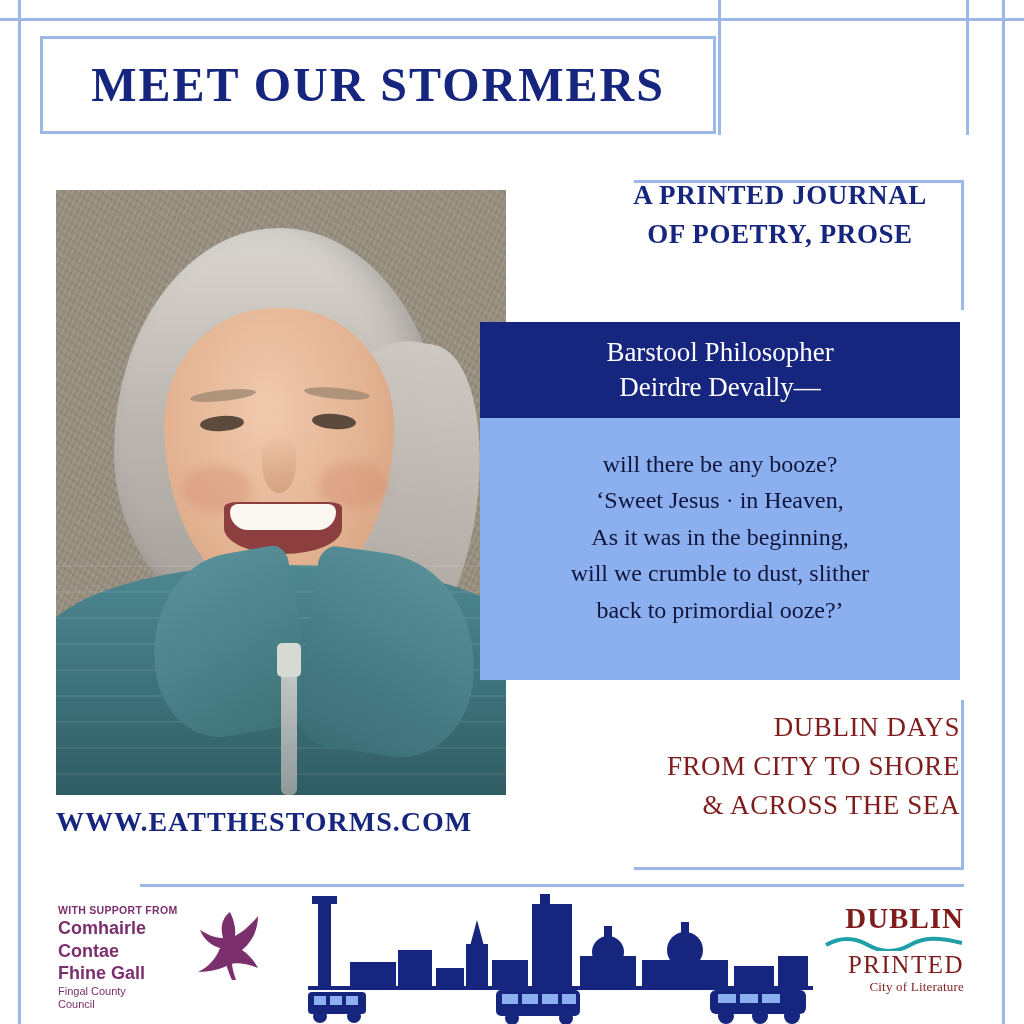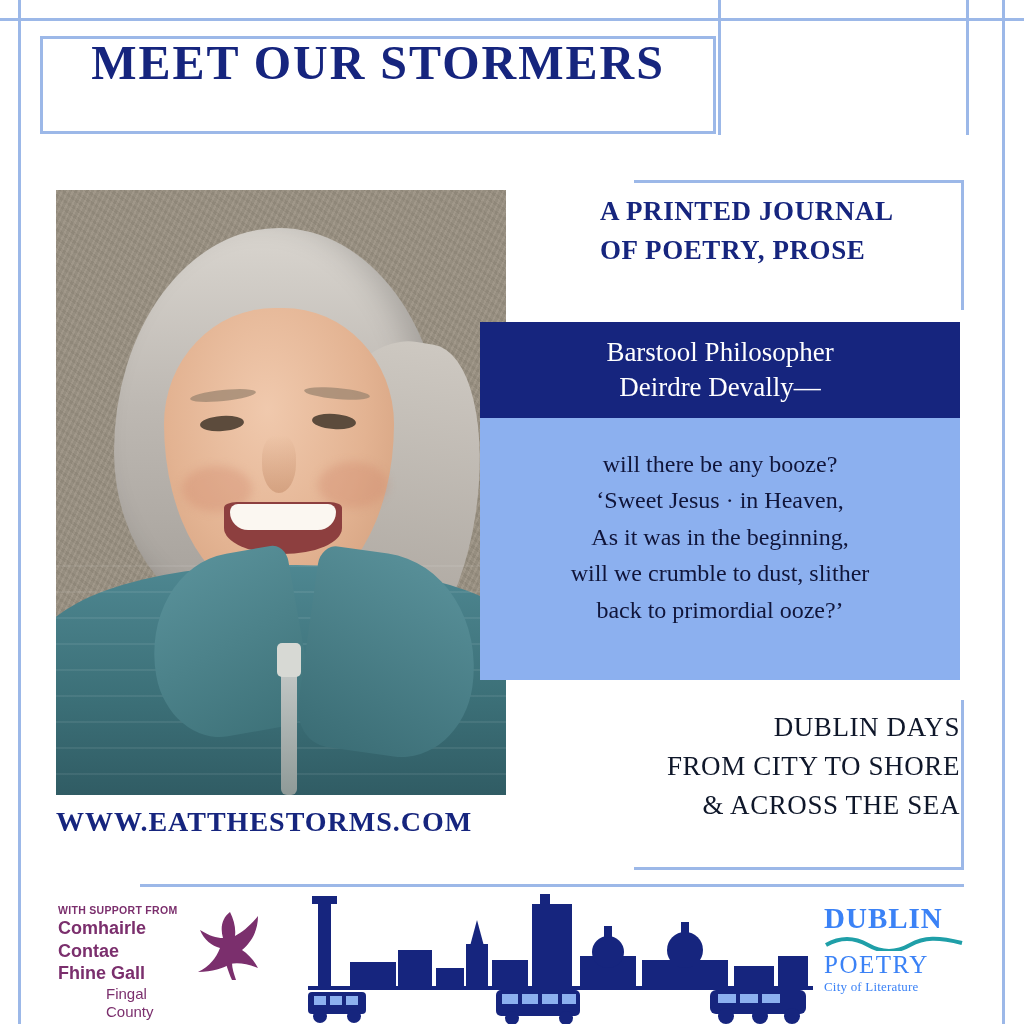--- a/index.html
+++ b/index.html
@@ -36,21 +36,21 @@
   
   .header-box {
     position: absolute;
     left: 40px;
     top: 36px;
     width: 676px;
     height: 98px;
     border: 3px solid #9cb8e8;
     box-sizing: border-box;
     display: flex;
-    align-items: flex-start;
+    align-items: center;
     justify-content: center;
   }
   .header-title {
     font-family: "Liberation Serif", serif;
     font-size: 48px;
     letter-spacing: 2px;
     color: #16257e;
     font-weight: bold;
     text-align: center;
     line-height: 1;
@@ -220,23 +220,23 @@
     position: absolute;
     inset: 0;
     background-image: repeating-linear-gradient(180deg, rgba(255,255,255,0.10) 0 2px, rgba(0,0,0,0) 2px 26px);
     opacity: .7;
   }
 
   
   .journal-text {
     position: absolute;
     left: 600px;
-    top: 192px;
+    top: 176px;
     width: 360px;
-    text-align: left;
+    text-align: center;
     color: #16257e;
     font-size: 27px;
     font-weight: bold;
     letter-spacing: .6px;
     line-height: 1.45;
   }
   .bracket-tr {
     position: absolute;
     left: 634px;
     top: 180px;
@@ -286,21 +286,21 @@
     line-height: 1.52;
   }
 
   
   .dublin-text {
     position: absolute;
     left: 560px;
     top: 708px;
     width: 400px;
     text-align: right;
-    color: #0f172a;
+    color: #7f1d1d;
     font-size: 27px;
     letter-spacing: .6px;
     line-height: 1.45;
   }
   .website {
     position: absolute;
     left: 56px;
     top: 806px;
     width: 460px;
     text-align: left;
@@ -331,42 +331,42 @@
     position: absolute;
     left: 58px;
     top: 14px;
     width: 130px;
     color: #7b2f6d;
     font-family: "Liberation Sans", sans-serif;
     line-height: 1.25;
   }
   .support .s-small { font-size: 10.5px; font-weight: bold; letter-spacing: .3px; }
   .support .s-bold  { font-size: 18px; font-weight: bold; }
-  .support .s-reg   { font-size: 15px; margin-left: 48px; }
+  .support .s-reg   { font-size: 11px; }
   .fingal-bird {
     position: absolute;
     left: 190px;
     top: 16px;
     width: 78px;
     height: 76px;
   }
   .skyline {
     position: absolute;
     left: 290px;
     top: 0px;
     width: 530px;
     height: 134px;
   }
   .dublin-unesco {
     position: absolute;
     left: 824px;
     top: 14px;
     width: 140px;
-    color: #3b82f6;
-    text-align: left;
+    color: #7f1d1d;
+    text-align: right;
     font-family: "Liberation Serif", serif;
   }
   .du-1 { font-size: 29px; letter-spacing: 1px; font-weight: bold; line-height: 1; }
   .du-wave { height: 16px; margin: 2px 0 0; }
   .du-2 { font-size: 25px; letter-spacing: 1.5px; line-height: 1.1; }
   .du-3 { font-size: 13px; letter-spacing: .2px; }
 </style>
 </head>
 <body>
 
@@ -514,18 +514,18 @@
       </svg>
     </div>
 
     <div class="dublin-unesco">
       <div class="du-1">DUBLIN</div>
       <div class="du-wave">
         <svg viewBox="0 0 140 16" width="140" height="16" aria-hidden="true">
           <path d="M2 10 C16 2, 30 2, 44 10 S72 18, 86 10 S114 2, 138 8" fill="none" stroke="#1f9fa8" stroke-width="4"></path>
         </svg>
       </div>
-      <div class="du-2">POETRY</div>
+      <div class="du-2">PRINTED</div>
       <div class="du-3">City of Literature</div>
     </div>
 
   </div>
 </div>
 
 </body></html>

